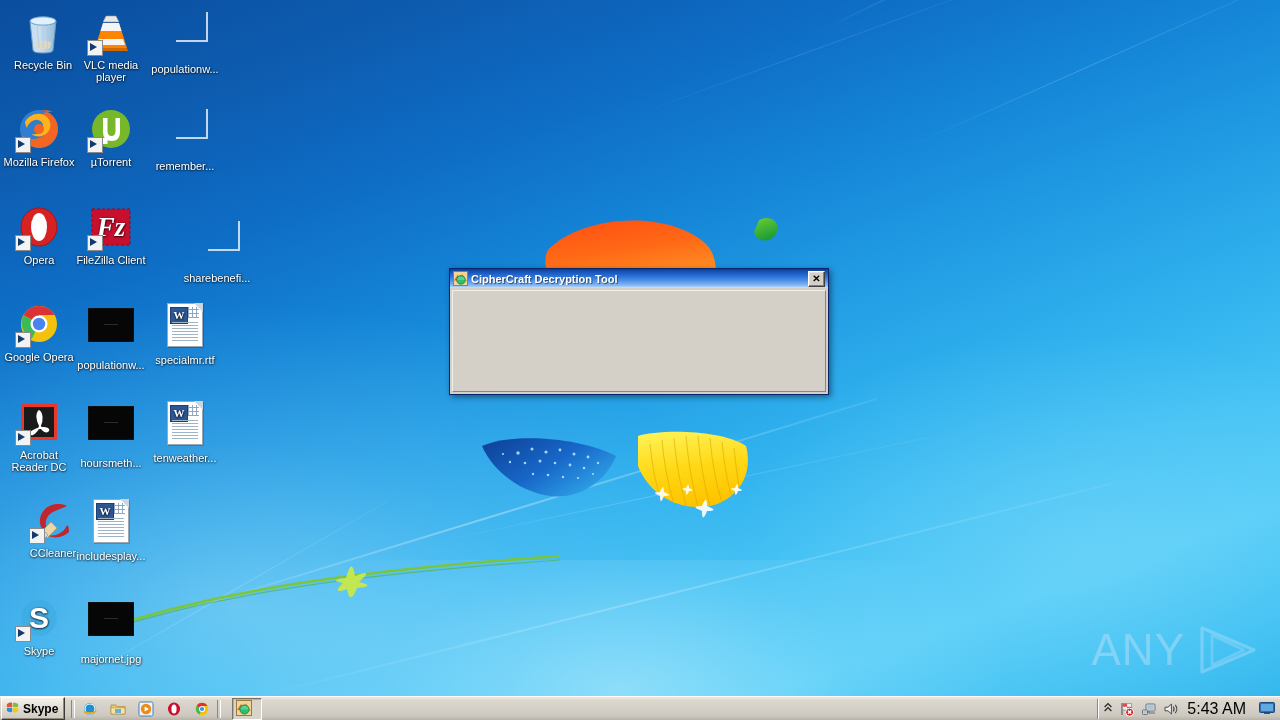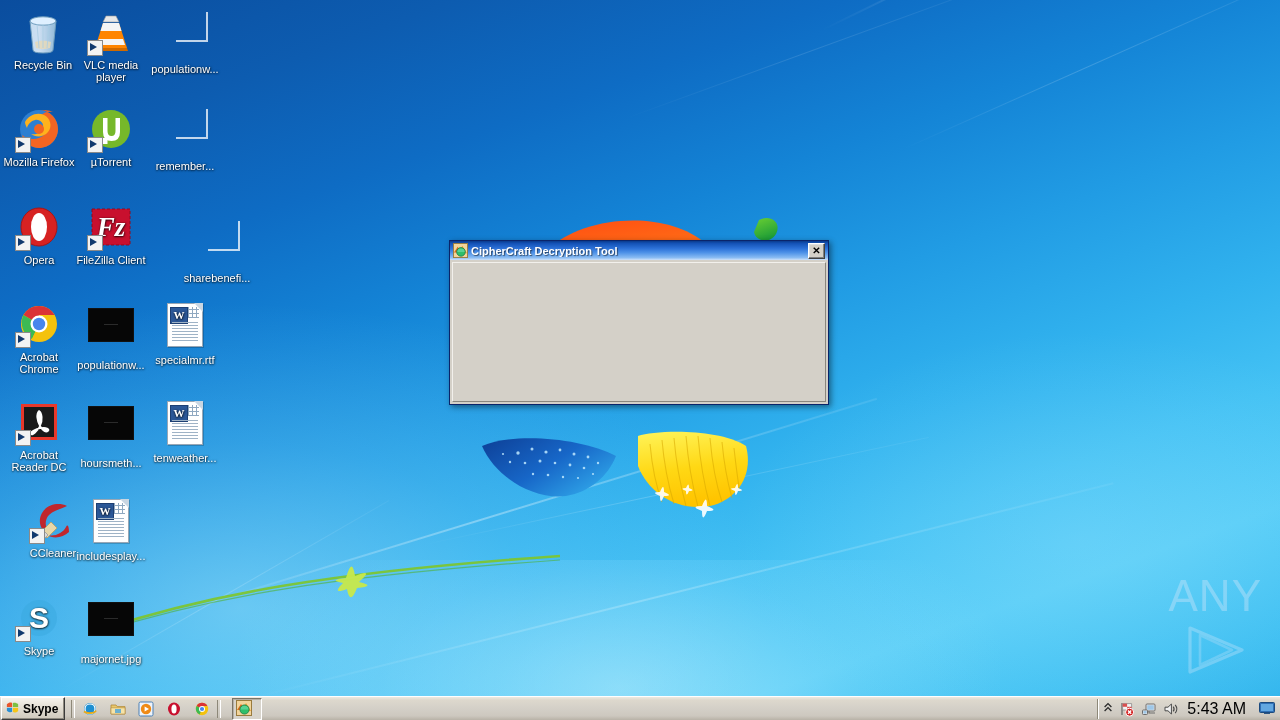--- a/index.html
+++ b/index.html
@@ -65,25 +65,24 @@
 
   
   #w7logo { position: absolute; left: 470px; top: 200px; width: 330px; height: 330px; pointer-events: none; }
 
   
   #stem { position: absolute; left: 100px; top: 520px; width: 460px; height: 120px; pointer-events:none;}
 
   
   #watermark {
     position: absolute; right: 18px; bottom: 42px;
-    display: flex; align-items: center; gap: 1px;
+    display: flex; align-items: center; gap: 7px;
     opacity: 0.40;
     pointer-events: none;
     user-select: none;
-    flex-direction: column;
   }
   #watermark .wm-text {
     font-family: "Liberation Sans", sans-serif;
     font-size: 44px; font-weight: 400;
     letter-spacing: 1px;
     color: #cfe6fa;
   }
 
   
   #icon-grid {
@@ -170,22 +169,22 @@
   }
   .blank-short i{
     position:absolute;right:0;top:0;width:30px;height:28px;
     border-right:2px solid rgba(255,255,255,.75);
     border-bottom:2px solid rgba(255,255,255,.75);
   }
 
   
   #dialog {
     position: absolute;
-    left: 449px; top: 240px;
-    width: 380px; height: 165px;
+    left: 449px; top: 268px;
+    width: 380px; height: 127px;
     background: #d4d0c8;
     border: 1px solid #0a246a;
     box-shadow: 2px 2px 6px rgba(0,0,0,0.45);
     box-sizing: border-box;
   }
   #titlebar {
     height: 19px;
     background: linear-gradient(180deg,#0a3a8c 0%, #1351b5 12%, #2d72d9 40%, #4f93e8 62%, #8bbdf3 88%, #cfe2fa 100%);
     display: flex; align-items: center;
     padding: 0 2px 0 2px;
@@ -514,21 +513,21 @@
           <circle cx="24" cy="24" r="18" fill="#f4c20d"></circle>
           <path d="M24 6 A18 18 0 0 1 39.6 15 L24 15 Z" fill="#db3236"></path>
           <path d="M8.4 15 A18 18 0 0 1 24 6 L24 24 Z" fill="#db3236"></path>
           <path d="M8.4 15 A18 18 0 0 0 17 39 L24 24 Z" fill="#3cba54"></path>
           <path d="M39.6 15 A18 18 0 0 1 17 39 L24 24 Z" fill="#f4c20d"></path>
           <circle cx="24" cy="24" r="8.5" fill="#ffffff"></circle>
           <circle cx="24" cy="24" r="6.2" fill="#4885ed"></circle>
         </svg>
         <span class="shortcut-arrow"></span>
       </div>
-      <span class="label">Acrobat Chrome</span>
+      <span class="label">Google Opera</span>
     </div>
 
     <div class="dicon" style="left:74px;top:298px;">
       <div class="glyph">
         <div class="black-thumb">
             <i></i>
           </div>
       </div>
       <span class="label">populationw...</span>
     </div>

